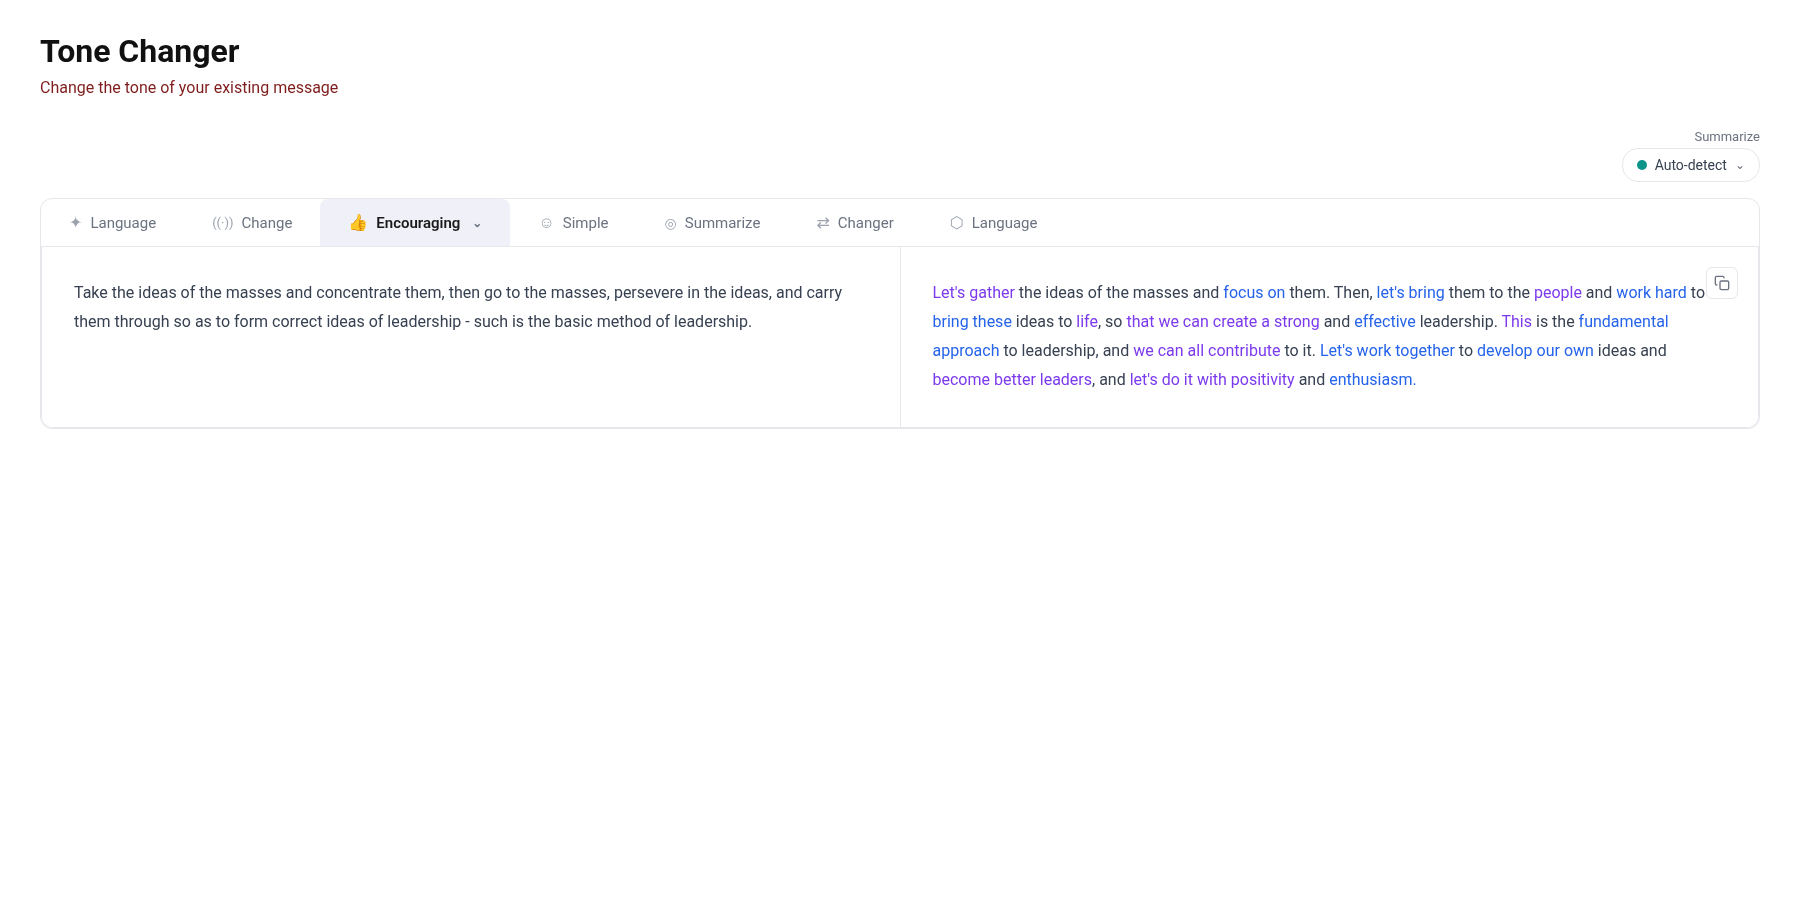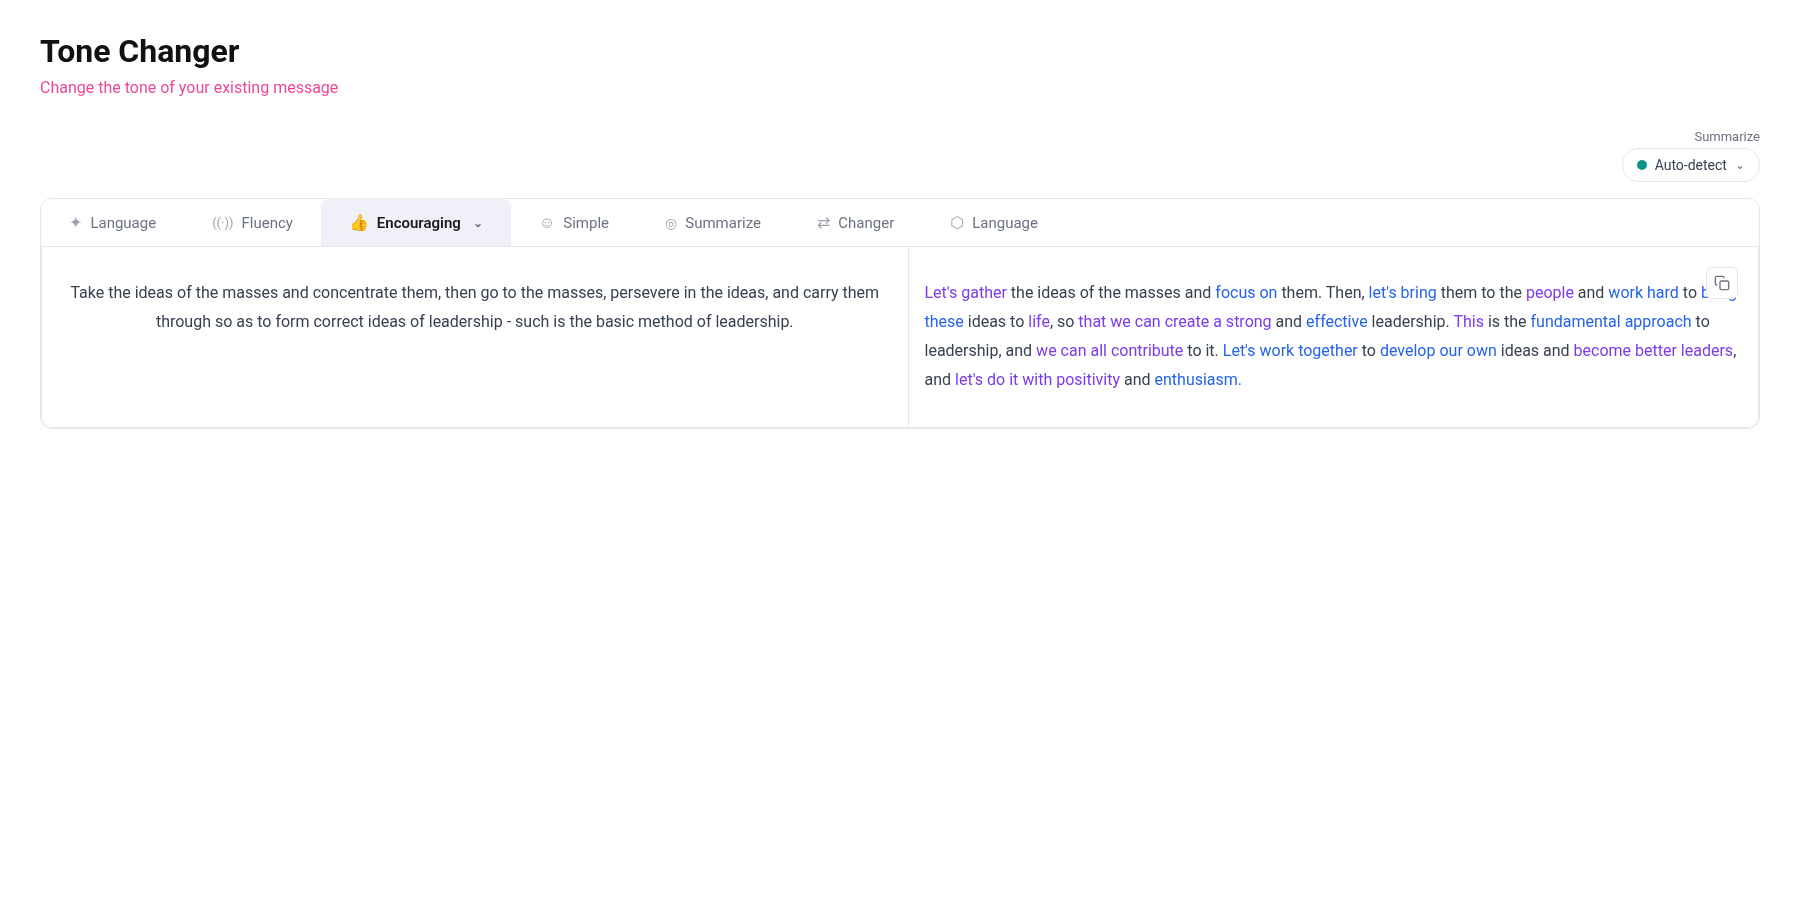--- a/index.html
+++ b/index.html
@@ -28,21 +28,21 @@
 
     .page-title {
       font-size: 32px;
       font-weight: 700;
       color: #111111;
       line-height: 1.2;
     }
 
     .page-subtitle {
       font-size: 16px;
-      color: #ec4899;
+      color: #7f1d1d;
       margin-top: 8px;
     }
 
     .language-selector-container {
       display: flex;
       justify-content: flex-end;
       margin-top: 16px;
       margin-bottom: 16px;
     }
 
@@ -128,29 +128,28 @@
       margin-top: 0;
       border: 1px solid #e5e7eb;
       border-top: none;
       border-radius: 0 0 12px 12px;
       overflow: hidden;
       background: #ffffff;
     }
 
     .original-pane {
       flex: 1;
-      padding: 32px 24px;
+      padding: 32px 32px;
       border-right: 1px solid #e5e7eb;
       background: #ffffff;
-      text-align: center;
     }
 
     .result-pane {
       flex: 1;
-      padding: 32px 16px;
+      padding: 32px 32px;
       background: #ffffff;
       position: relative;
     }
 
     .original-text {
       font-size: 16px;
       line-height: 1.8;
       color: #374151;
     }
 
@@ -221,21 +220,21 @@
 
   <div class="tabs-container">
 
     <div class="tabs-bar">
       <div class="tab-item">
         <span class="tab-icon">✦</span>
         <span>Language</span>
       </div>
       <div class="tab-item">
         <span class="tab-icon" style="font-size:13px;">((·))</span>
-        <span>Fluency</span>
+        <span>Change</span>
       </div>
       <div class="tab-item active">
         <span class="tab-icon">👍</span>
         <span>Encouraging</span>
         <span class="tab-dropdown-arrow">⌄</span>
       </div>
       <div class="tab-item">
         <span class="tab-icon">☺</span>
         <span>Simple</span>
       </div>

